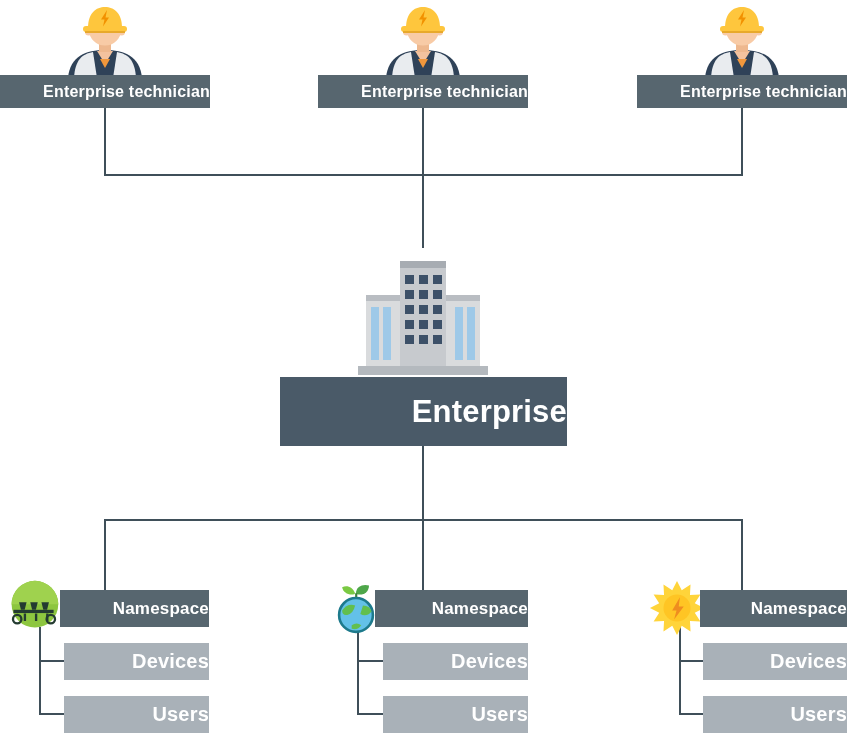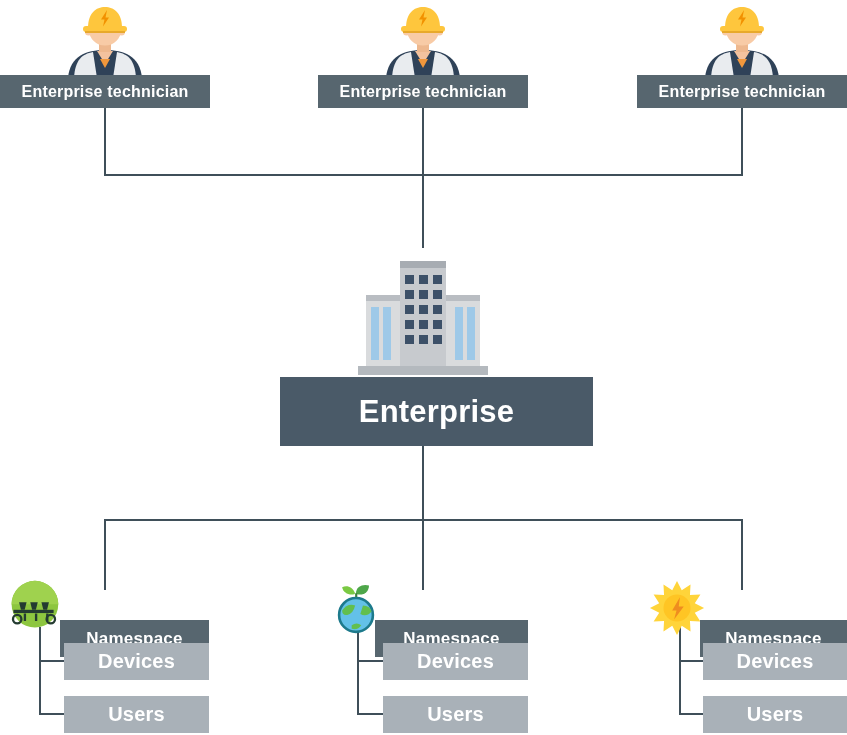--- a/index.html
+++ b/index.html
@@ -9,34 +9,34 @@
     height: 735px;
     background: #ffffff;
     font-family: "Liberation Sans", sans-serif;
     overflow: hidden;
   }
   .line { position: absolute; background: var(--connector, #3f4f59); }
   .box {
     position: absolute;
     display: flex;
     align-items: center;
-    justify-content: center;
+    justify-content: flex-end;
     color: var(--text, #ffffff);
     font-weight: bold;
     z-index: 3;
     letter-spacing: 0.2px;
   }
   .dark  { background: var(--dark-box, #57666f); }
   .ent   { background: var(--enterprise-box, #4a5a68); }
   .light { background: var(--light-box, #a9b1b8); }
   .tech-box  { width: 210px; height: 33px; top: 75px; font-size: 16px; }
-  .ns-box    { height: 37px; top: 620px; font-size: 17px; }
+  .ns-box    { height: 37px; top: 590px; font-size: 17px; }
   .child-box { width: 145px; height: 37px; font-size: 20px; }
   .enterprise-box {
-    left: 280px; top: 377px; width: 313px; height: 69px;
+    left: 280px; top: 377px; width: 287px; height: 69px;
     font-size: 31px;
   }
   .icon { position: absolute; z-index: 2; }
   svg { display: block; }
 </style>
 </head>
 <body>
 
 <svg width="0" height="0" style="position:absolute" aria-hidden="true">
   <defs>

